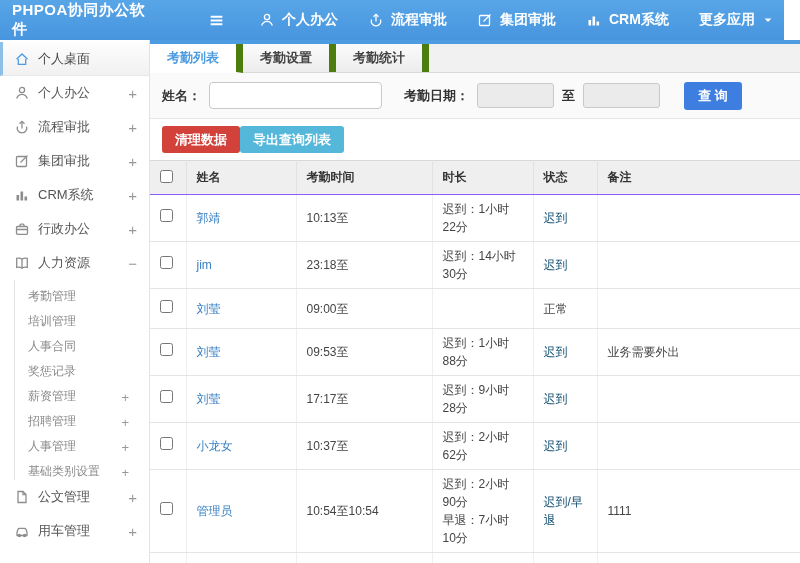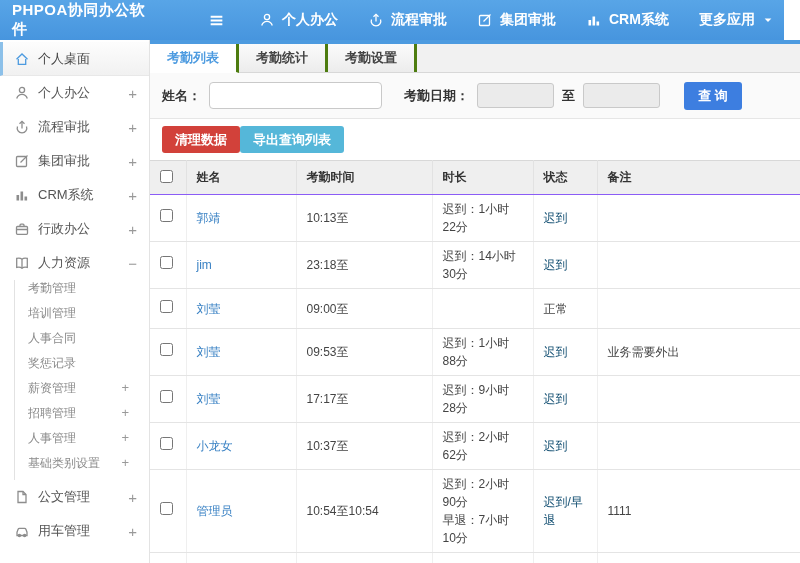--- a/index.html
+++ b/index.html
@@ -21,30 +21,30 @@
              border-right:1px solid #e3e3e3; padding-top:2px; overflow:hidden; }
   .side-item { height:34px; display:flex; align-items:center; padding:0 12px 0 10px;
                border-left:3px solid transparent; color:#555; font-size:13px; cursor:pointer; }
   .side-item .icon { width:17px; margin-right:8px; color:#8d8d8d; }
   .side-item .lbl { white-space:nowrap; }
   .expand { margin-left:auto; color:#999; font-size:15px; font-weight:normal; }
   .side-item.active { background:linear-gradient(#fdfdfd,#f1f1f1); border-left-color:#8cc0e9;
                       border-bottom:1px solid #e8e8e8; color:#444; }
   .side-item.active .icon { color:#4d9be0; }
   .side-subwrap { margin-left:14px; border-left:1px solid #e2e2e2; }
-  .side-sub { height:25px; display:flex; align-items:flex-start; padding:0 20px 0 13px;
+  .side-sub { height:25px; display:flex; align-items:flex-end; padding:0 20px 0 13px;
               color:#8a8a8a; font-size:12px; cursor:pointer; white-space:nowrap; }
   .side-sub .expand { font-size:13px; }
 
   
   .main { position:absolute; top:40px; left:150px; width:650px; height:523px; background:#fff; }
   .top-strip { height:4px; background:#4d9be0; }
   .tabbar { height:29px; background:#f1f1f1; border-bottom:1px solid #d8d8d8; display:flex; }
   .tab { padding:8px 17px; display:flex; align-items:center; font-size:13px; font-weight:bold; color:#444;
-         background:linear-gradient(#fbfbfb,#ececec); border-right:3px solid #4d7c0f; cursor:pointer; }
+         background:linear-gradient(#fbfbfb,#ececec); border-right:7px solid #4d7c0f; cursor:pointer; }
   .tab.active { background:#fff; color:#4d9be0; margin-bottom:-1px; border-bottom:1px solid #fff; }
 
   .searchbar { height:46px; background:#fafafa; border-bottom:1px solid #e6e6e6;
                display:flex; align-items:center; padding:0 12px; }
   .searchbar label, .to-lbl { font-size:13px; font-weight:bold; color:#333; white-space:nowrap;text-align:center; }
   .name-input { width:173px; height:27px; border:1px solid #c9c9c9; border-radius:4px; background:#fff;
                 margin:0 22px 0 8px; padding:0 6px; font-size:12px; }
   .date-input { width:77px; height:25px; border:1px solid #c9c9c9; border-radius:3px; background:#ebebeb;
                 margin:0 8px; padding:0 5px; font-size:12px; }
   .query-btn { width:58px; height:28px; margin-left:16px; background:#3d7ee0; color:#fff; border:none;
@@ -250,22 +250,22 @@
       </span>
       <span class="lbl">用车管理</span>
       <span class="expand">+</span>
     </div>
   </aside>
 
 <main class="main">
   <div class="top-strip"></div>
   <div class="tabbar">
       <div class="tab active">考勤列表</div>
+      <div class="tab">考勤设置</div>
       <div class="tab">考勤统计</div>
-      <div class="tab">考勤设置</div>
     </div>
 
   <div class="searchbar">
     <label>姓名：</label>
     <input class="name-input" type="text" value="" style="">
     <label>考勤日期：</label>
     <input class="date-input" type="text" value="" style="">
     <span class="to-lbl">至</span>
     <input class="date-input" type="text" value="" style="">
     <button class="query-btn">查 询</button>

